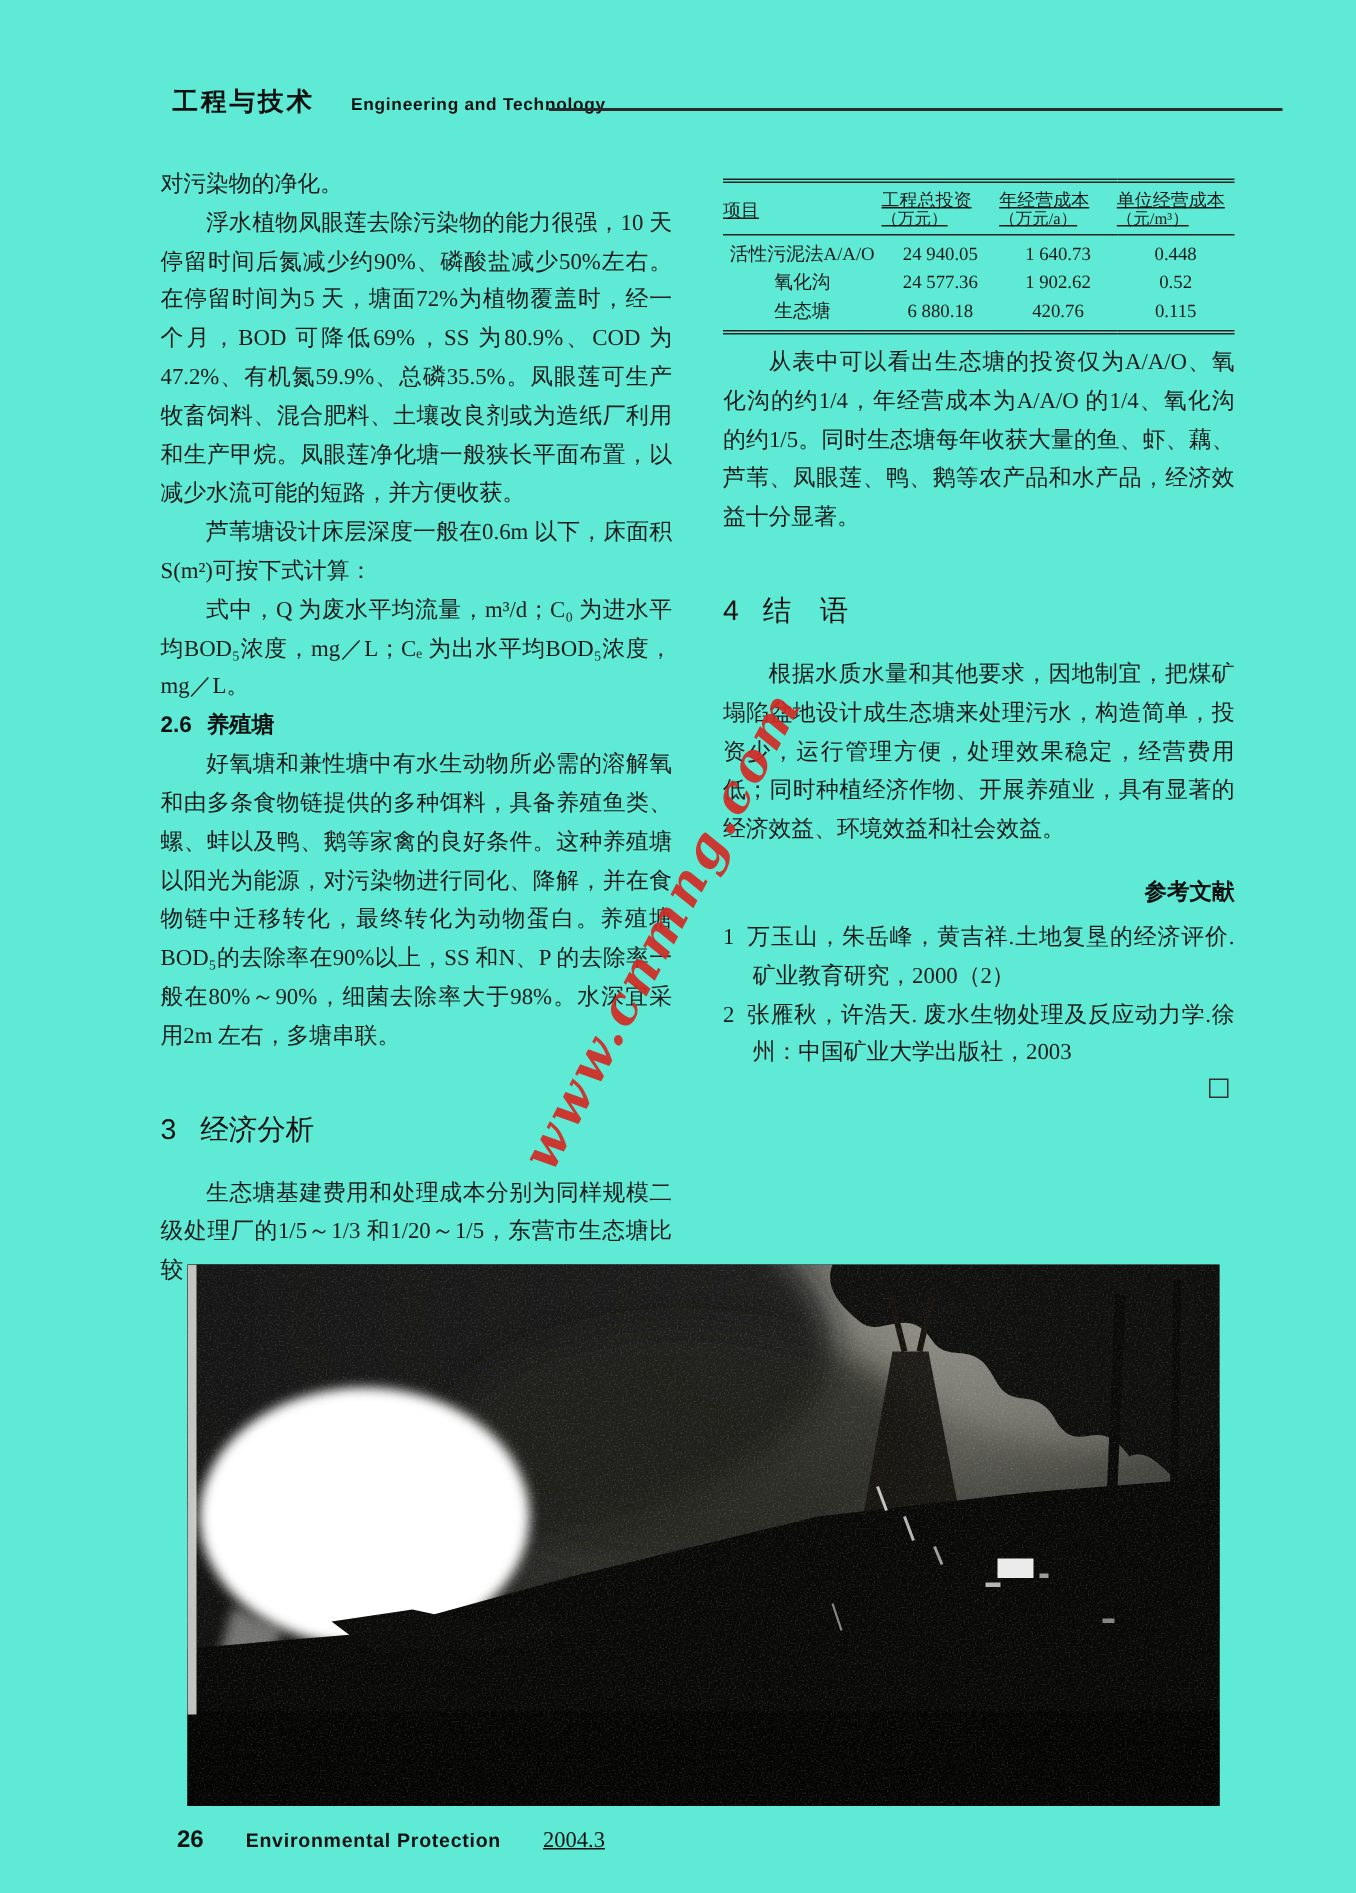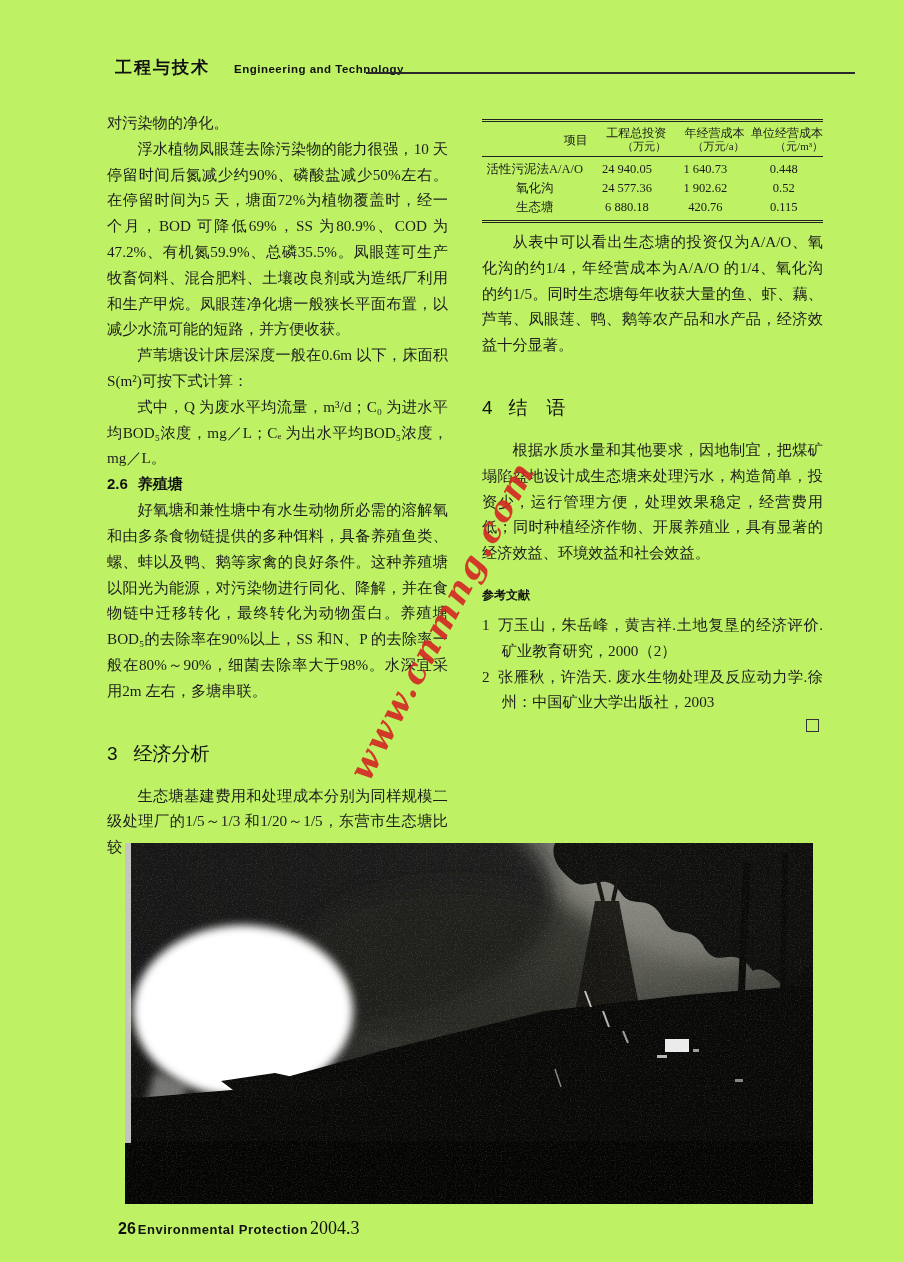--- a/index.html
+++ b/index.html
@@ -1,18 +1,18 @@
 <!DOCTYPE html>
 <html><head>
 <meta charset="utf-8">
 <style>
   html,body{margin:0;padding:0;background:#ffffff;}
   .page{
     position:relative;width:904px;height:1262px;overflow:hidden;
-    background:#bef264;color:#1c1c1c;
+    background:#5eead4;color:#1c1c1c;
     font-family:"Liberation Serif", serif;
   }
   
   .header{position:absolute;left:115px;top:56px;display:flex;align-items:baseline;gap:24px;}
   .header-cn{font-family:"Liberation Sans",sans-serif;font-weight:bold;font-size:17px;color:#111;letter-spacing:2px;}
   .header-en{font-family:"Liberation Sans",sans-serif;font-weight:bold;font-size:11.5px;color:#111;letter-spacing:0.5px;}
   .header-rule{position:absolute;left:366px;top:72px;width:489px;height:0;border-top:2px solid #2a2a2a;}
   
   .col{position:absolute;top:110px;width:341px;}
   .col-left{left:107px;}
@@ -20,26 +20,26 @@
   .col p{margin:0;font-size:15.2px;line-height:25.8px;text-align:justify;}
   .indent{text-indent:2em;}
   
   .formula{margin:3px 0 2px 34px;font-size:15.5px;line-height:27px;font-style:italic;}
   .formula sub{font-size:10px;font-style:italic;}
   
   .h-sub{font-family:"Liberation Sans",sans-serif;font-weight:bold;font-size:15px;line-height:26px;color:#111;}
   .h-sub .num{margin-right:10px;}
   .h-sec{font-family:"Liberation Sans",sans-serif;font-weight:normal;font-size:19px;color:#111;margin:37px 0 16px 0;line-height:26px;}
   .h-sec .num{margin-right:16px;}
-  .h-ref{font-family:"Liberation Sans",sans-serif;font-weight:bold;font-size:12px;color:#111;margin:16px 0 4px 0;line-height:26px;}
+  .h-ref{font-family:"Liberation Sans",sans-serif;font-weight:bold;font-size:15px;color:#111;margin:16px 0 4px 0;line-height:26px;text-align:right;}
   
   .datatable{width:100%;border-collapse:collapse;margin-top:9px;margin-bottom:6px;
     border-top:3px double #222;border-bottom:3px double #222;}
   .datatable th{vertical-align:middle;font-weight:normal;font-size:12px;line-height:14px;
-    padding:4px 0 3px 0;border-bottom:1.5px solid #222;text-align:right;color:#1a1a1a;}
+    padding:4px 0 3px 0;border-bottom:1.5px solid #222;text-align:left;color:#1a1a1a;text-decoration:underline;}
   .datatable td{font-size:12.5px;line-height:19px;text-align:center;padding:0;color:#1a1a1a;}
   .datatable tr.first td{padding-top:3px;}
   .datatable tr.last td{padding-bottom:3px;}
   .th-unit{font-size:11px;line-height:13px;}
   .c0{width:31%;} .c1{width:23%;} .c2{width:23%;} .c3{width:23%;margin-top:32px;}
   
   .ref{margin:0;font-size:15.2px;line-height:25.8px;text-align:justify;padding-left:1.3em;text-indent:-1.3em;}
   .ref .ref-num{margin-right:8px;}
   .end-box{width:11px;height:11px;border:1.5px solid #333;margin:4px 4px 0 auto;}
   
@@ -48,24 +48,24 @@
     display:flex;align-items:center;justify-content:center;
     transform:rotate(-62deg);transform-origin:50% 50%;
     font-family:"DejaVu Serif",serif;font-style:italic;font-weight:bold;
     font-size:34px;letter-spacing:3px;color:#d32a25;opacity:0.92;
     z-index:6;pointer-events:none;white-space:nowrap;
   }
   
   .photo{position:absolute;left:125px;top:843px;width:688px;height:361px;background:#0b0b0a;}
   .photo svg{display:block;}
   
-  .footer{position:absolute;left:118px;top:1218px;display:flex;align-items:baseline;gap:2px;}
+  .footer{position:absolute;left:118px;top:1218px;display:flex;align-items:baseline;gap:28px;}
   .footer-page{font-family:"Liberation Sans",sans-serif;font-weight:bold;font-size:16px;color:#111;}
   .footer-journal{font-family:"Liberation Sans",sans-serif;font-weight:bold;font-size:13px;color:#111;letter-spacing:0.5px;}
-  .footer-issue{font-size:18px;color:#111;}
+  .footer-issue{font-size:15px;color:#111;text-decoration:underline;}
 </style>
 </head>
 <body>
 
 <div class="page">
 
   <div class="header">
     <span class="header-cn">工程与技术</span>
     <span class="header-en">Engineering and Technology</span>
   </div>

